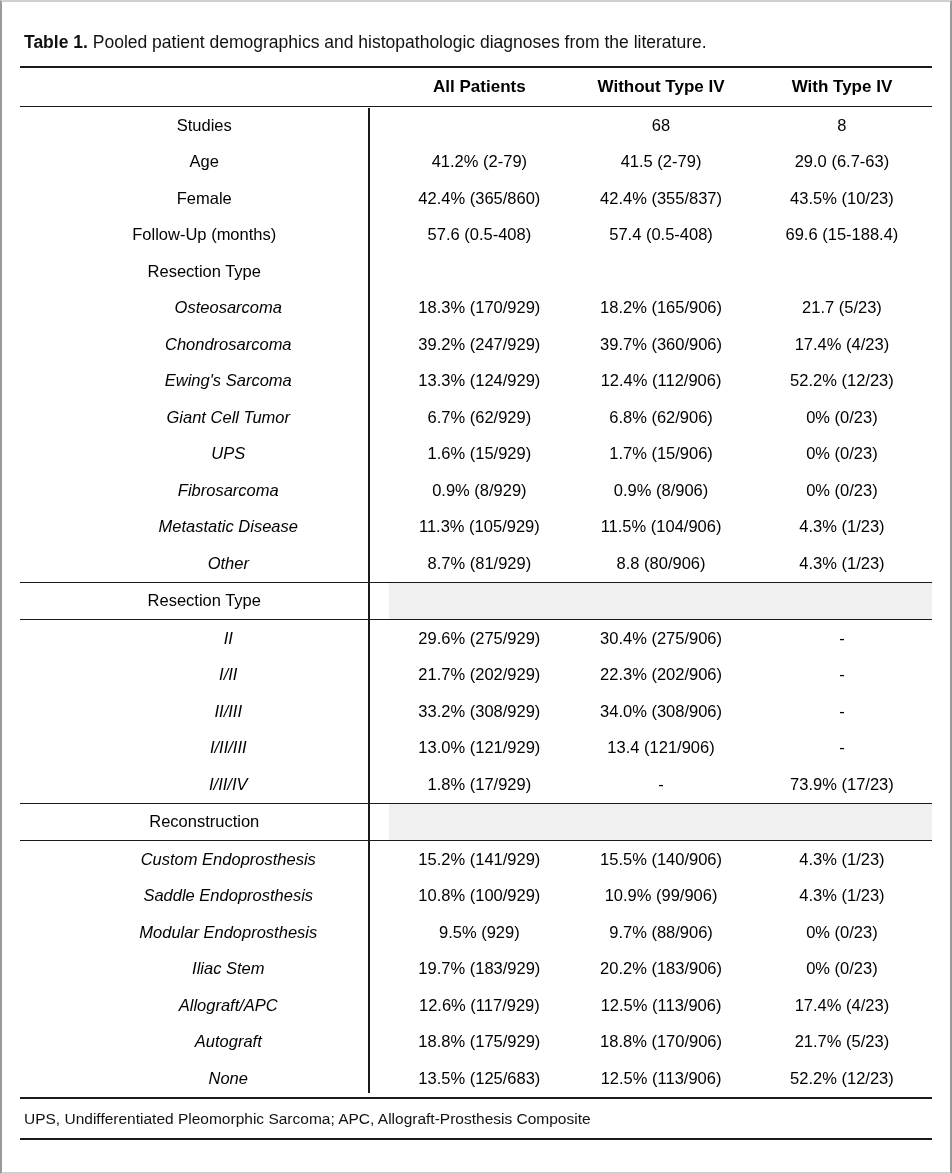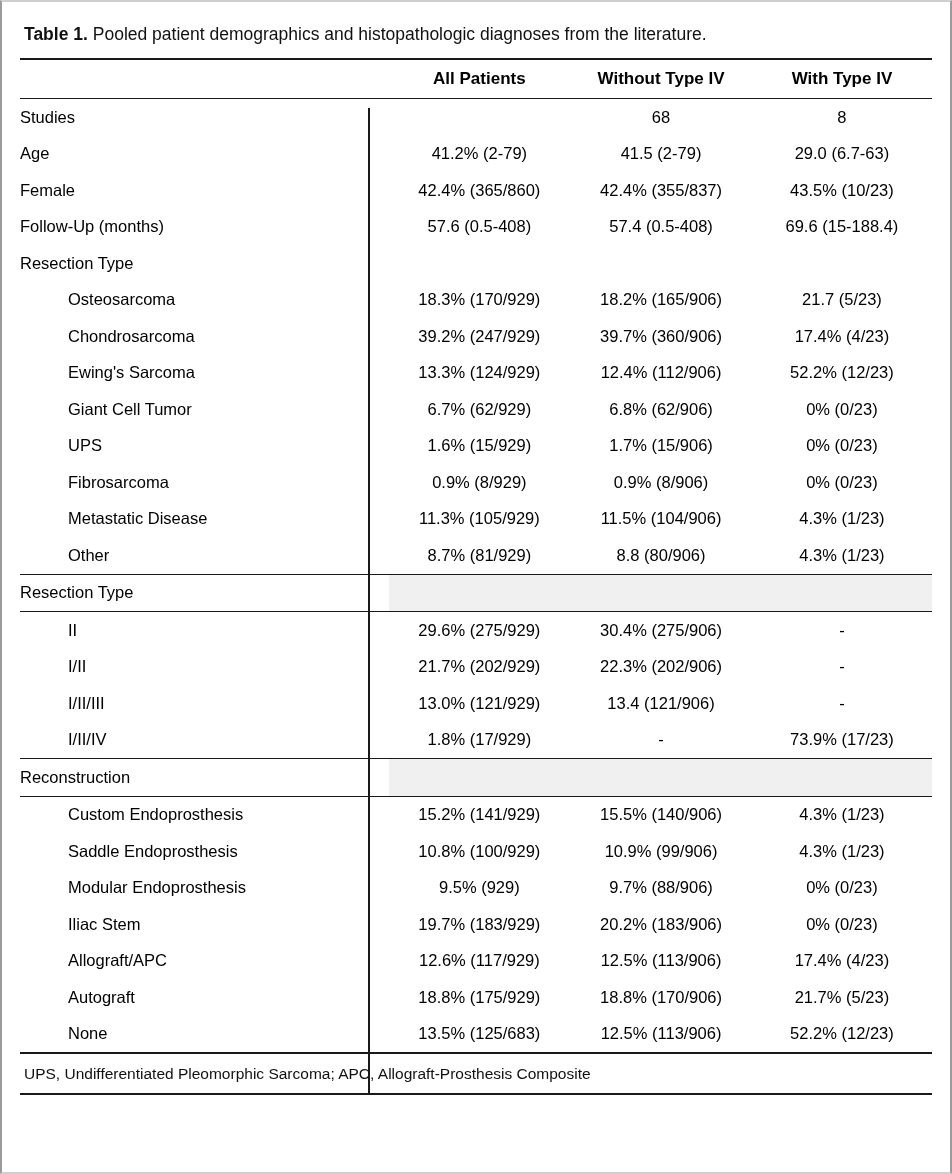--- a/index.html
+++ b/index.html
@@ -24,20 +24,21 @@
     border-top: 2px solid #cfcfcf;
     border-bottom: 2px solid #cfcfcf;
     background: #ffffff;
     padding: 14px 18px 0 18px;
   }
   .caption {
     font-size: 17.5px;
     line-height: 24px;
     padding: 6px 4px 12px 4px;
     color: #111;
+    margin-top: 8px;
   }
   .caption .lbl {
     font-weight: bold;
   }
   table.tbl {
     width: 100%;
     border-collapse: collapse;
     font-size: 16.5px;
   }
   table.tbl td, table.tbl th {
@@ -71,26 +72,27 @@
     border-top: 1.6px solid #1a1a1a;
     height: 0;
     padding: 0;
     font-size: 0;
     line-height: 0;
   }
   tbody tr.data td {
     height: 36.5px;
   }
   td.lab {
-    text-align: left;
+    text-align: center;
     padding-left: 4px;
     white-space: nowrap;
   }
   td.lab.indent {
     padding-left: 48px;
+    font-style: italic;
   }
   td.val {
     text-align: center;
     white-space: nowrap;
   }
   
   .vline {
     position: absolute;
     left: 366px;
     top: 106px;
@@ -240,20 +242,26 @@
           <td class="val col-val">30.4% (275/906)</td>
           <td class="val col-val">-</td>
         </tr>
         <tr class="data">
           <td class="lab col-label indent">I/II</td>
           <td class="val col-val">21.7% (202/929)</td>
           <td class="val col-val">22.3% (202/906)</td>
           <td class="val col-val">-</td>
         </tr>
         <tr class="data">
+          <td class="lab col-label indent">II/III</td>
+          <td class="val col-val">33.2% (308/929)</td>
+          <td class="val col-val">34.0% (308/906)</td>
+          <td class="val col-val">-</td>
+        </tr>
+        <tr class="data">
           <td class="lab col-label indent">I/II/III</td>
           <td class="val col-val">13.0% (121/929)</td>
           <td class="val col-val">13.4 (121/906)</td>
           <td class="val col-val">-</td>
         </tr>
         <tr class="data">
           <td class="lab col-label indent">I/II/IV</td>
           <td class="val col-val">1.8% (17/929)</td>
           <td class="val col-val">-</td>
           <td class="val col-val">73.9% (17/23)</td>

